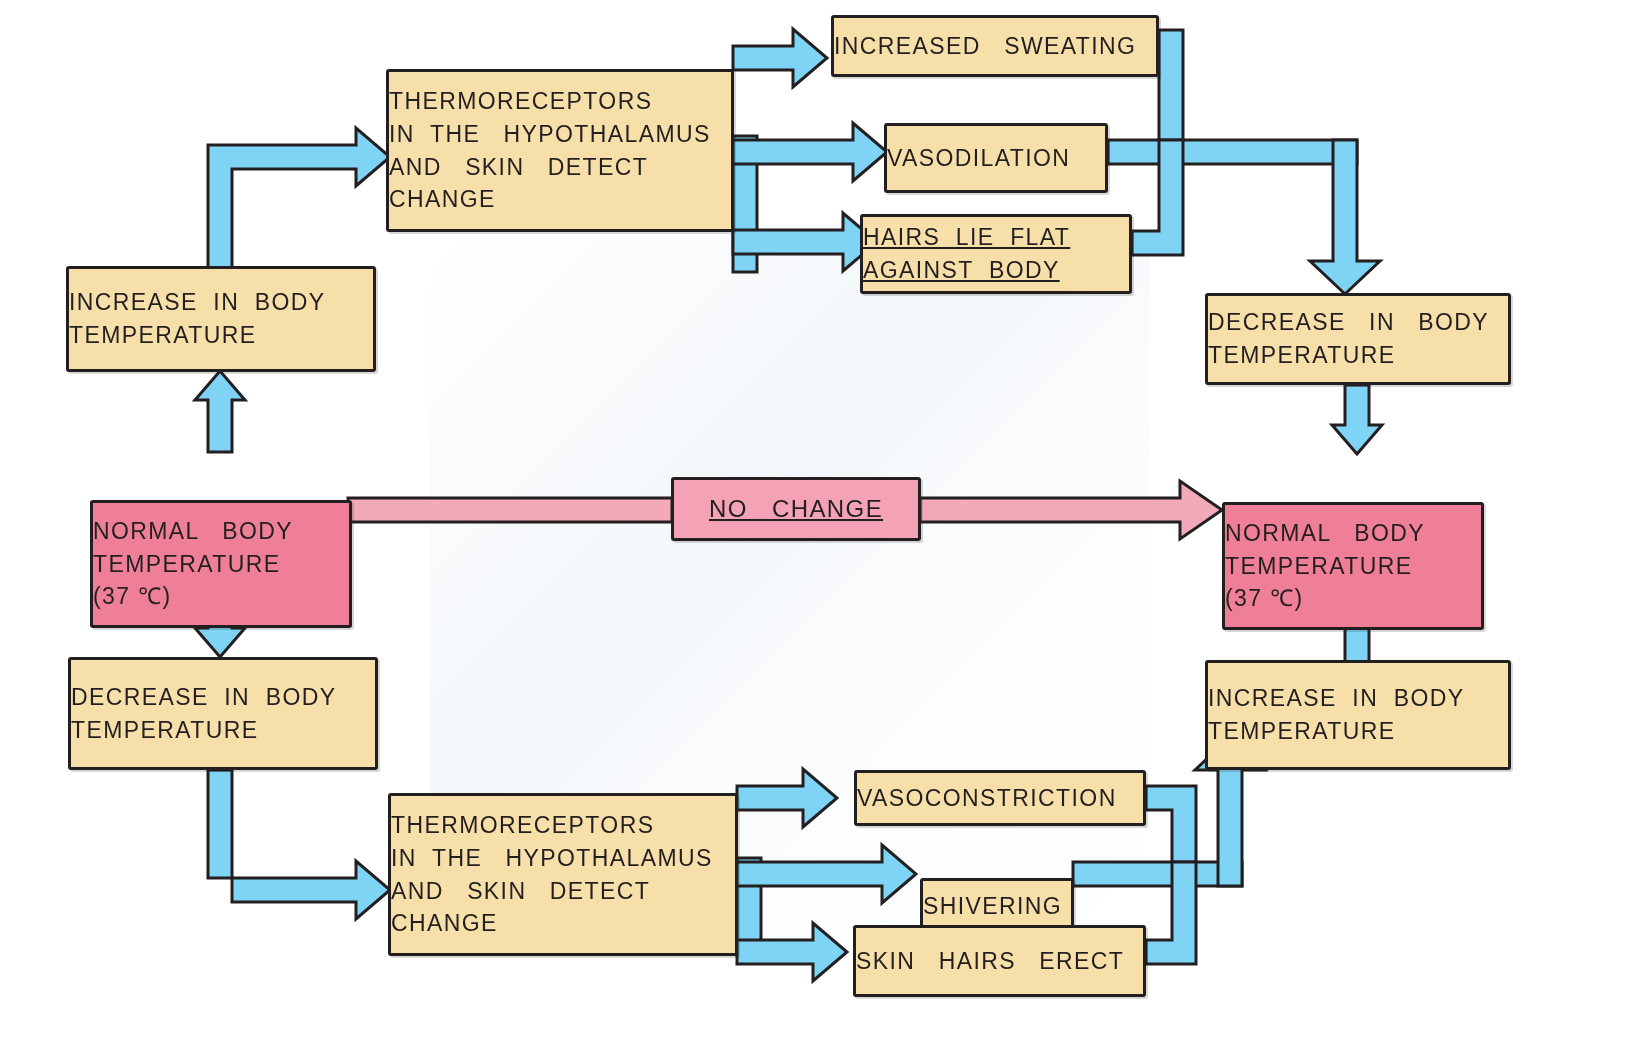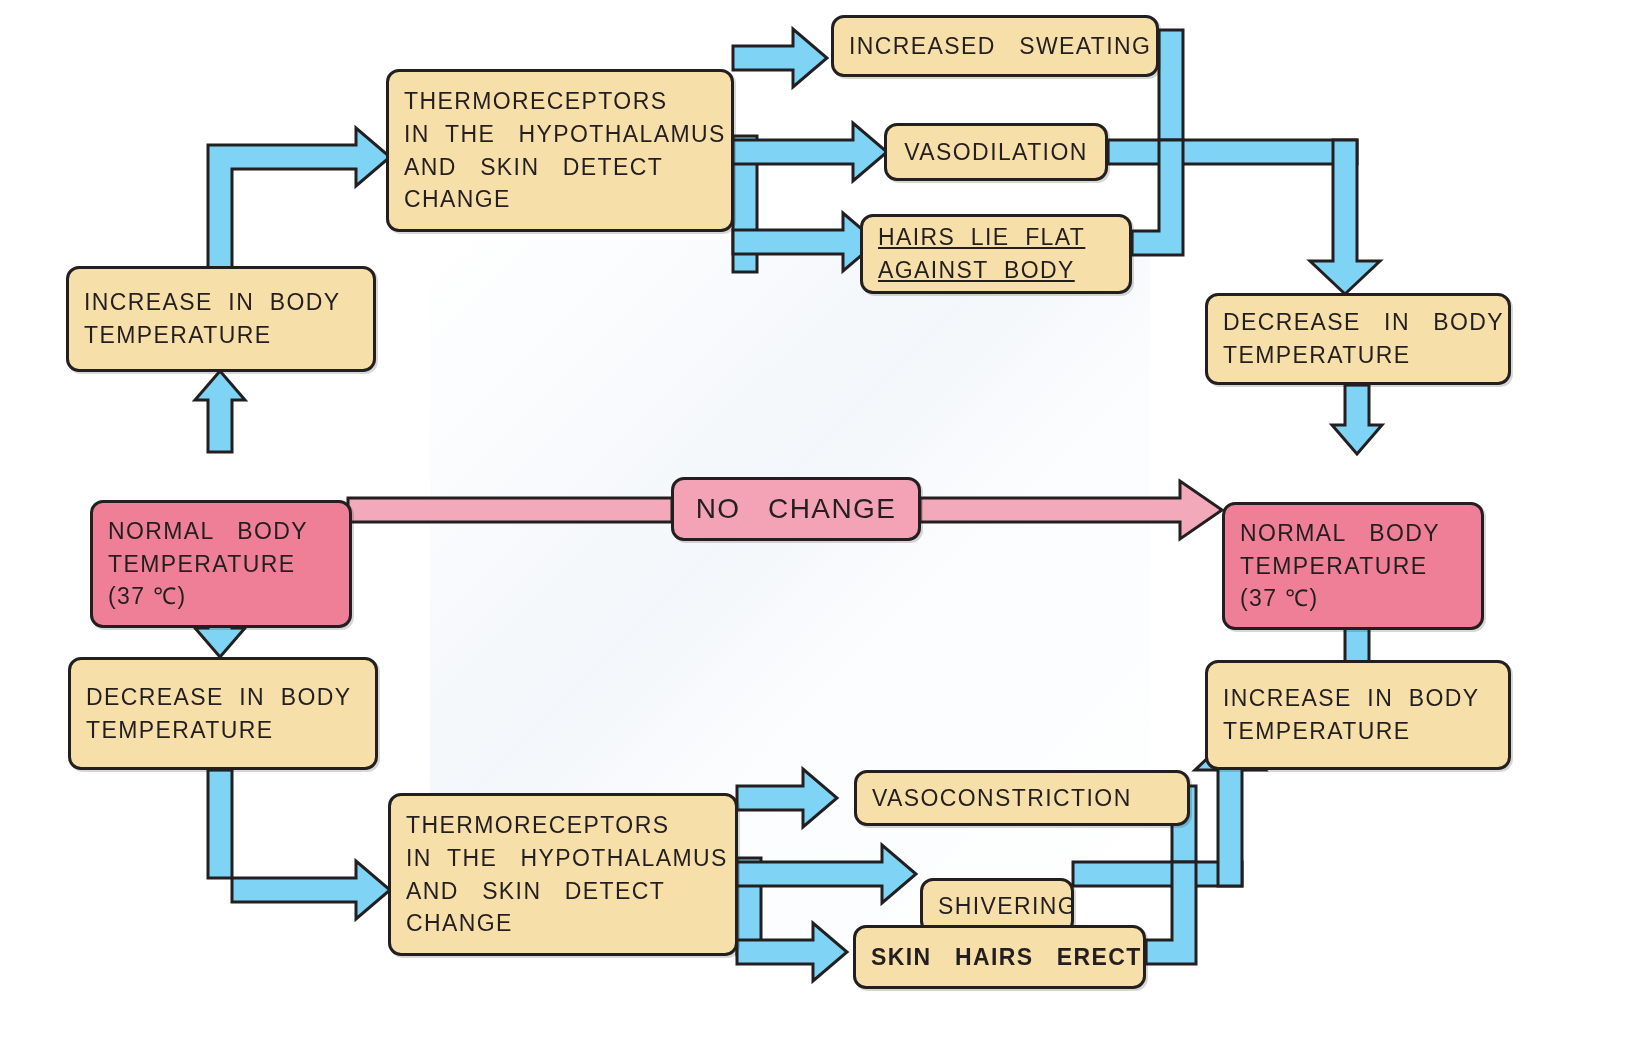--- a/index.html
+++ b/index.html
@@ -29,40 +29,40 @@
     top: 240px;
     width: 720px;
     height: 700px;
     background: linear-gradient(135deg, rgba(235,242,248,0) 0%, rgba(233,240,247,0.55) 42%, rgba(240,245,250,0.30) 58%, rgba(255,255,255,0) 100%);
     pointer-events: none;
   }
   .node {
     position: absolute;
     box-sizing: border-box;
     border: 3px solid #231f20;
-    border-radius: 13px;
+    border-radius: 3px;
     display: flex;
     flex-direction: column;
     justify-content: center;
-    padding: 6px 15px;
+    padding: 6px 0;
     color: #231f20;
     letter-spacing: 1.4px;
     line-height: 1.42;
     z-index: 3;
     box-shadow: 2px 2px 0 rgba(35,31,32,0.18);
   }
   .node .line {
     white-space: pre;
     display: block;
   }
   .node.cream { background: #f7dfa9; }
   .node.pink  { background: #ef7f97; margin-top: 48px; }
   .node.lightpink { background: #f4a3b6; }
   .fs-23 { font-size: 23px; }
-  .fs-24 { font-size: 28px; }
+  .fs-24 { font-size: 24px; text-decoration: underline; }
 </style>
 </head>
 <body>
 
 <div id="canvas">
 
   <div class="watermark"></div>
 
   <svg id="arrow-layer" viewBox="0 0 1640 1048">
     <g stroke="#231f20" stroke-width="3" stroke-linejoin="miter" fill="#7fd4f5">
@@ -138,38 +138,38 @@
     <span class="line">THERMORECEPTORS</span>
     <span class="line">IN  THE   HYPOTHALAMUS</span>
     <span class="line">AND   SKIN   DETECT</span>
     <span class="line">CHANGE</span>
   </div>
 
   <div class="node cream fs-23" style="left:831px; top:15px; width:328px; height:62px;">
     <span class="line">INCREASED   SWEATING</span>
   </div>
 
-  <div class="node cream fs-23" style="left:884px; top:123px; width:224px; height:58px;text-align:center;">
+  <div class="node cream fs-23" style="left:884px; top:123px; width:224px; height:70px;">
     <span class="line">VASODILATION</span>
   </div>
 
   <div class="node cream fs-23" style="left:860px; top:214px; width:272px; height:80px;text-decoration:underline;">
     <span class="line">HAIRS  LIE  FLAT</span>
     <span class="line">AGAINST  BODY</span>
   </div>
 
-  <div class="node cream fs-23" style="left:854px; top:770px; width:336px; height:56px;">
+  <div class="node cream fs-23" style="left:854px; top:770px; width:292px; height:56px;">
     <span class="line">VASOCONSTRICTION</span>
   </div>
 
   <div class="node cream fs-23" style="left:920px; top:878px; width:154px; height:56px;">
     <span class="line">SHIVERING</span>
   </div>
 
-  <div class="node cream fs-23" style="left:853px; top:925px; width:293px; height:64px;font-weight:bold;">
+  <div class="node cream fs-23" style="left:853px; top:925px; width:293px; height:72px;">
     <span class="line">SKIN   HAIRS   ERECT</span>
   </div>
 
   <div class="node cream fs-23" style="left:1205px; top:293px; width:306px; height:92px;">
     <span class="line">DECREASE   IN   BODY</span>
     <span class="line">TEMPERATURE</span>
   </div>
 
   <div class="node pink fs-23" style="left:1222px; top:454px; width:262px; height:128px;">
     <span class="line">NORMAL   BODY</span>

